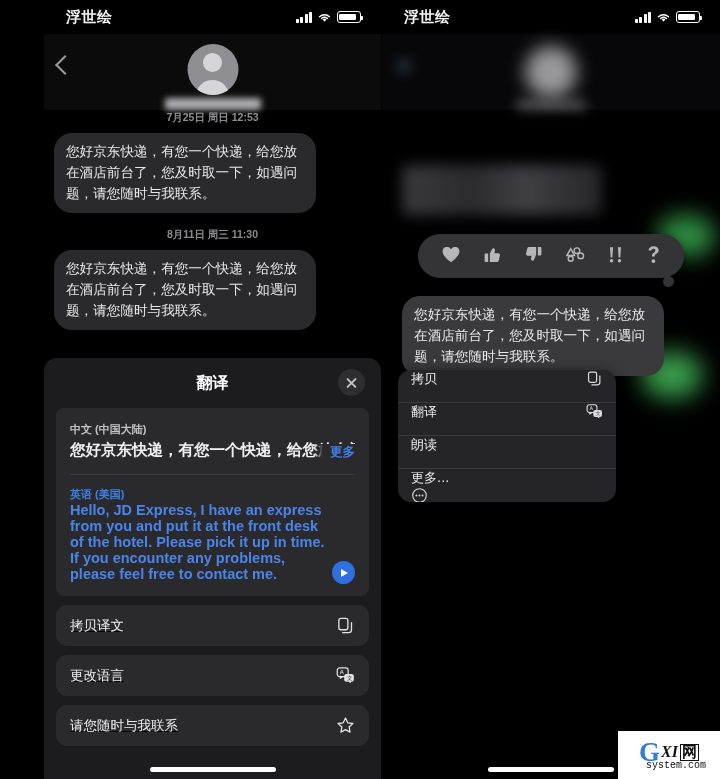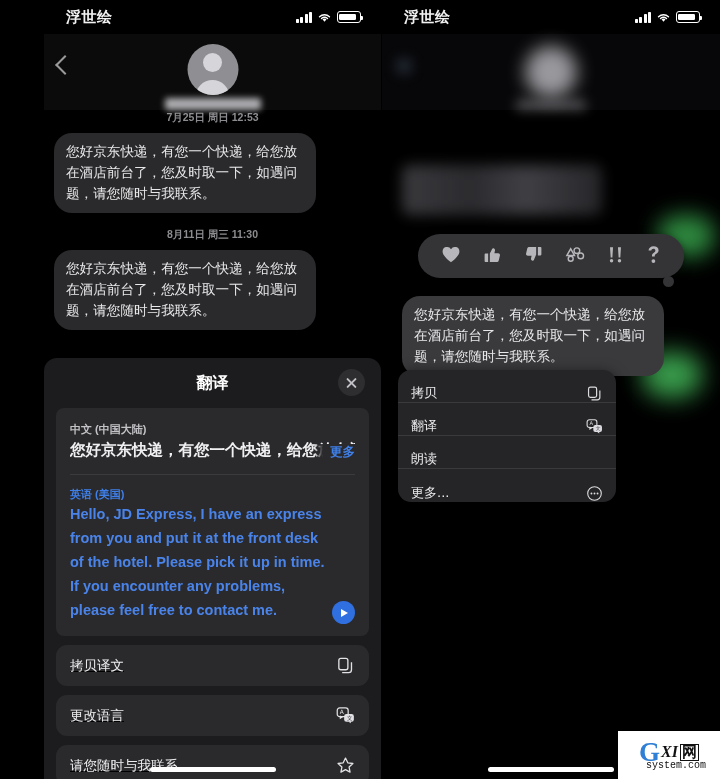--- a/index.html
+++ b/index.html
@@ -107,21 +107,21 @@
     font-family: "DejaVu Sans", "Liberation Sans", sans-serif;
   }
   .src-wrap { position: relative; }
   .more-link {
     position:absolute; right: 0; bottom: 1px; color: #3f7fe8; font-size: 12.5px; font-weight: 700;
     background: linear-gradient(90deg, rgba(42,42,44,0) 0%, #2a2a2c 22%, #2a2a2c 100%);
     padding-left: 16px;
   }
   .tdivider { height: 1px; background: #3b3b3e; margin: 12px 0 11px; }
   .dst-text {
-    color: #4a84ea; font-size: 14.5px; font-weight: 700; line-height: 24px;
+    color: #4a84ea; font-size: 14.5px; font-weight: 700; line-height: 16px;
     max-width: 258px; font-family: "Liberation Sans", sans-serif;
   }
   .play-btn {
     position:absolute; right: 14px; bottom: 12px; width: 23px; height: 23px;
     border-radius: 50%; background: #2f6fe0; display:flex; align-items:center; justify-content:center;
   }
   .play-btn .tri {
     width:0;height:0;border-left:7.5px solid #fff;border-top:4.5px solid transparent;
     border-bottom:4.5px solid transparent; margin-left:2.5px;
   }
@@ -163,24 +163,24 @@
     content:""; position:absolute; right: 10px; bottom: -9px; width: 11px; height: 11px;
     background: #343437; border-radius: 50%;
   }
   .r-bubble-row { position:absolute; left: 10px; top: 288px; }
   .ctxmenu {
     position:absolute; left: 16px; top: 370px; width: 218px;
     background: #252527; border-radius: 13px; overflow: hidden;
     box-shadow: 0 3px 14px rgba(0,0,0,.6);
   }
   .ctx-item {
-    height: 33px; display:flex; align-items:flex-end; justify-content:space-between;
+    height: 33px; display:flex; align-items:flex-start; justify-content:space-between;
     padding: 0 13px; border-bottom: 1px solid #3a3a3d;
   }
-  .ctx-item:last-child { border-bottom: none; }
+  .ctx-item:last-child { border-bottom: none; flex-direction: column; }
   .ctx-label { color: #ececef; font-size: 13px; font-family:"DejaVu Sans","Liberation Sans",sans-serif; }
   .ctx-icon { width: 17px; height: 17px; color: #dcdce0; display:flex;align-items:center;justify-content:center; }
 
   .home-ind {
     position:absolute; left: 50%; transform: translateX(-50%); bottom: 7px;
     width: 126px; height: 5px; border-radius: 3px; background: #fff; z-index: 90;
   }
 
   
   .watermark {

